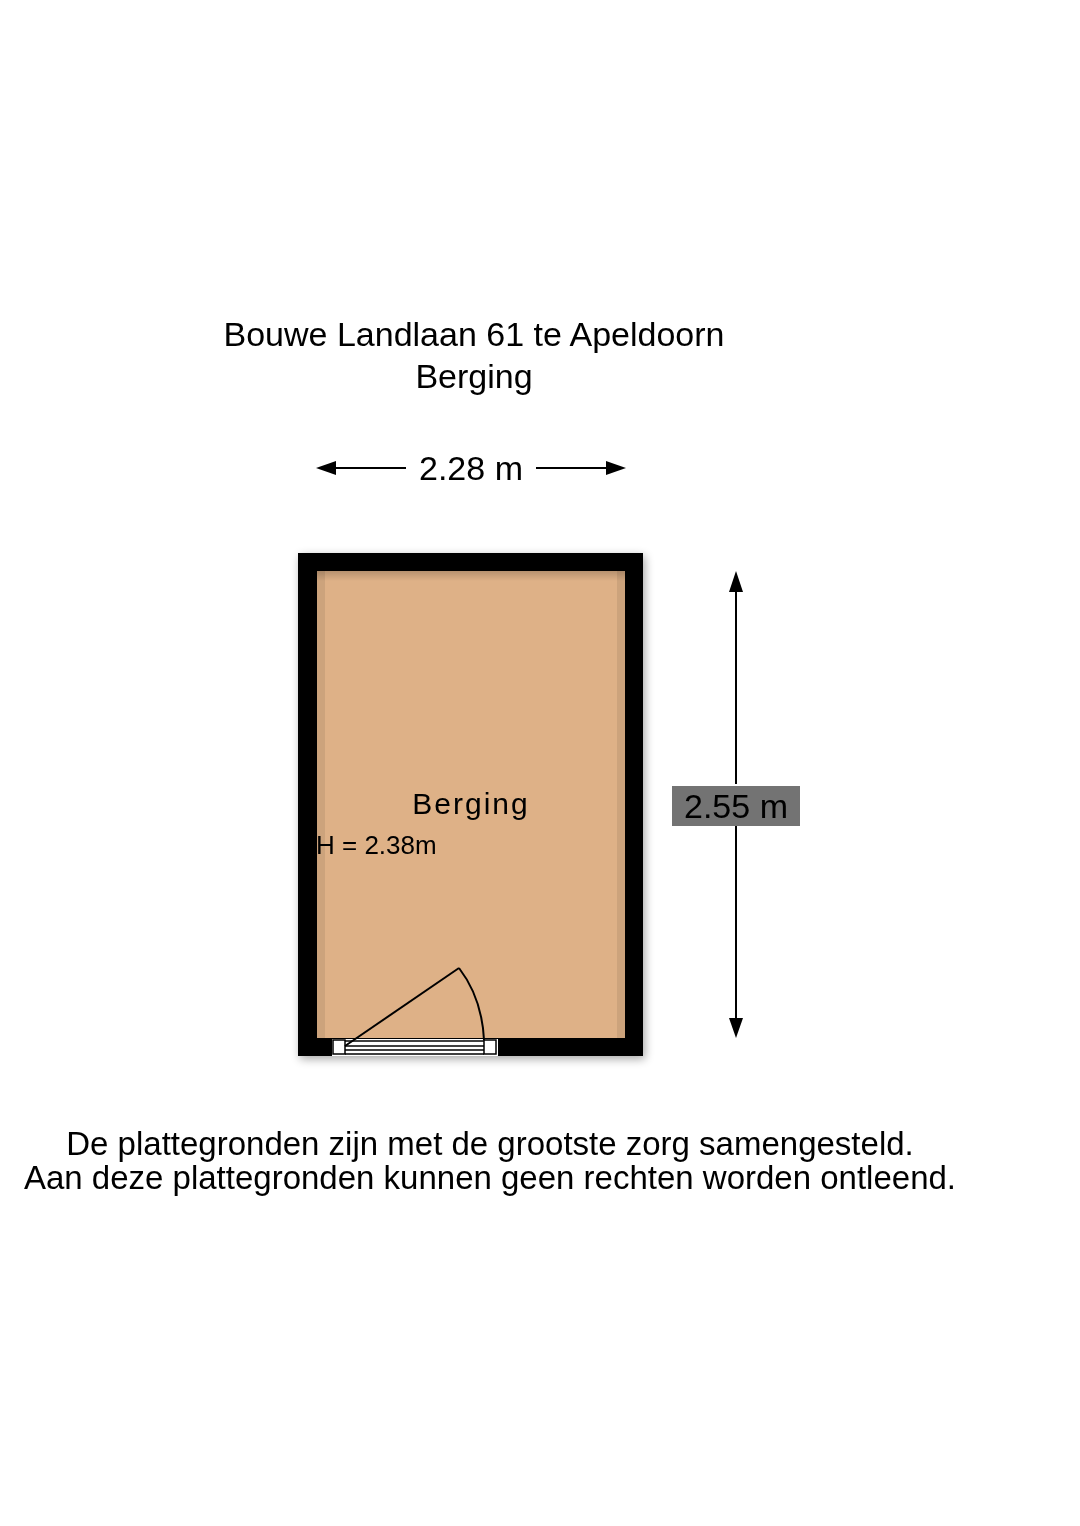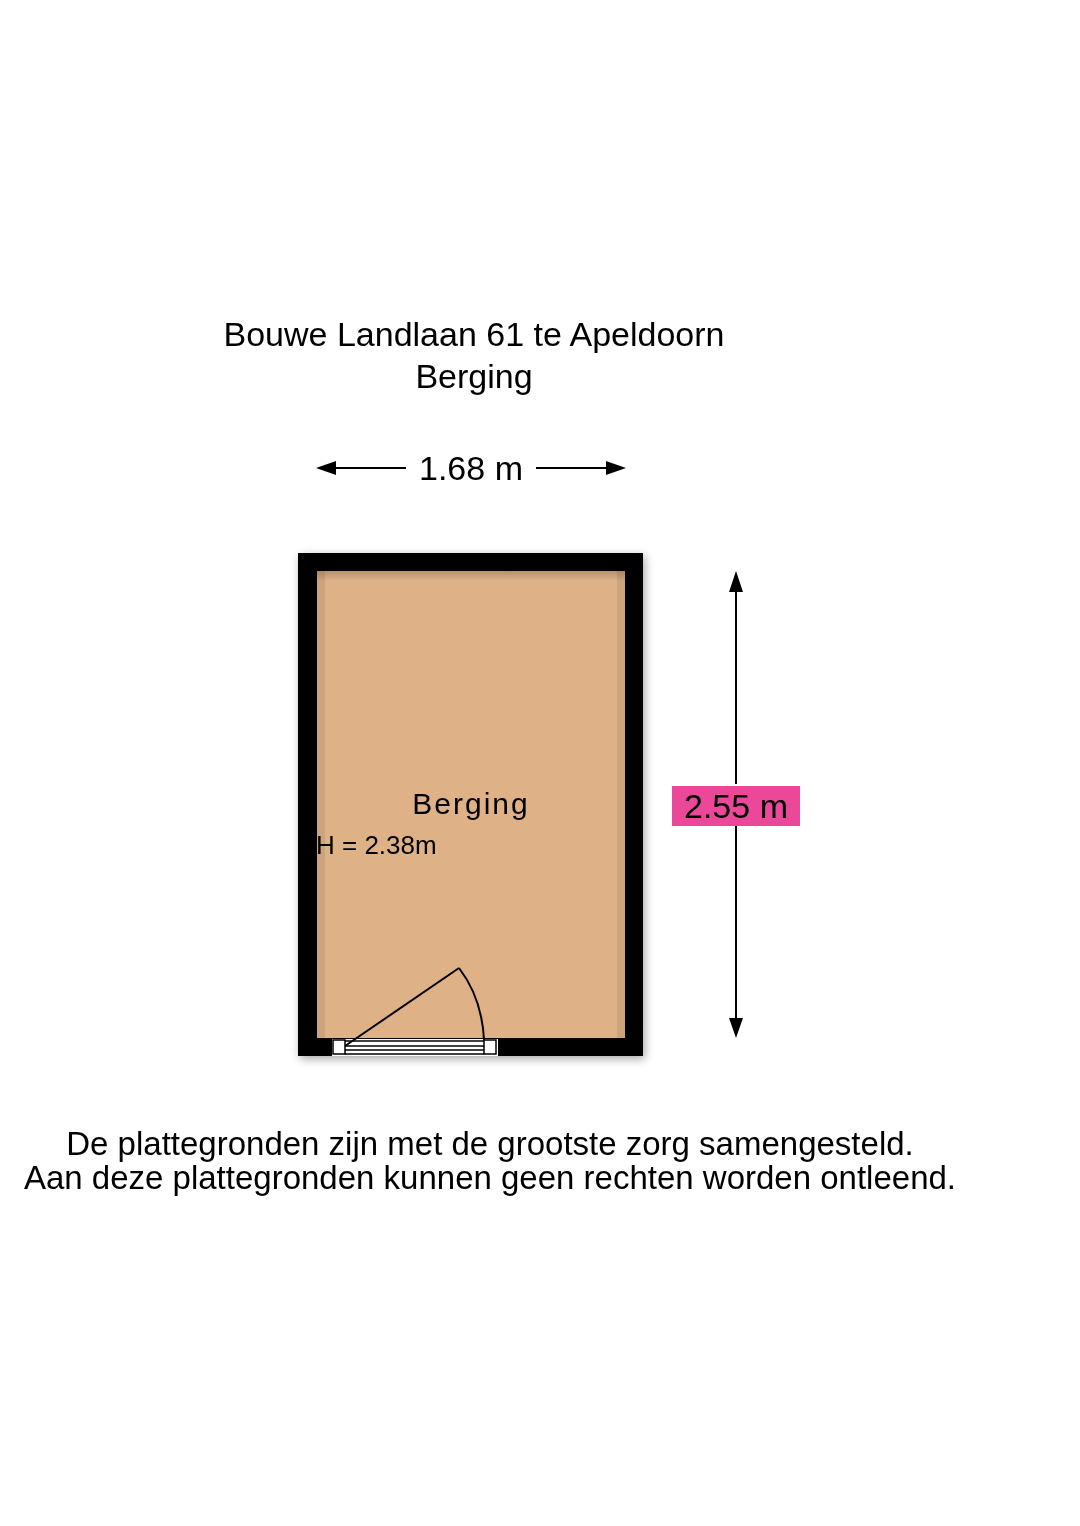--- a/index.html
+++ b/index.html
@@ -2,21 +2,21 @@
 <html><head>
   <meta charset="utf-8">
   <style>
     html, body { margin: 0; padding: 0; background: #ffffff; }
     body { width: 1080px; height: 1526px; position: relative; overflow: hidden;
            font-family: "Liberation Sans", sans-serif; color: #000; }
     .title { position: absolute; left: 0; width: 948px; text-align: center; font-size: 34px; line-height: 40px; }
     #t1 { top: 314px; }
     #t2 { top: 356px; }
     .dim-h-label { position: absolute; left: 408px; top: 448px; width: 126px; text-align: center; font-size: 34px; line-height: 40px; }
-    .dim-v-label { position: absolute; left: 672px; top: 786px; width: 128px; text-align: center; font-size: 34px; line-height: 40px; background: #ec4899; }
+    .dim-v-label { position: absolute; left: 672px; top: 786px; width: 128px; text-align: center; font-size: 34px; line-height: 40px; background: #737373; }
     .room-name { position: absolute; left: 316px; top: 784px; width: 310px; text-align: center; font-size: 30px; letter-spacing: 2px; line-height: 40px; }
     .room-height { position: absolute; left: 316px; top: 828px; width: 310px; text-align: left; font-size: 26px; line-height: 34px; }
     .disclaimer { position: absolute; left: 0; width: 980px; text-align: center; font-size: 33px; line-height: 40px; }
     #d1 { top: 1124px; }
     #d2 { top: 1158px; }
     svg.plan { position: absolute; left: 0; top: 0; }
   </style>
 </head>
 <body>
 
@@ -70,20 +70,20 @@
     <line x1="345" y1="1050" x2="484" y2="1050" stroke="#000" stroke-width="1.5"></line>
     <line x1="345" y1="1054" x2="484" y2="1054" stroke="#000" stroke-width="1.5"></line>
     <line x1="345" y1="1046" x2="459" y2="968" stroke="#000" stroke-width="2"></line>
     <path d="M459,968 Q482,998 484,1040" fill="none" stroke="#000" stroke-width="2"></path>
   </g>
 </svg>
 
 <div class="title" id="t1">Bouwe Landlaan 61 te Apeldoorn</div>
 <div class="title" id="t2">Berging</div>
 
-<div class="dim-h-label">1.68 m</div>
+<div class="dim-h-label">2.28 m</div>
 <div class="dim-v-label">2.55 m</div>
 
 <div class="room-name">Berging</div>
 <div class="room-height">H = 2.38m</div>
 
 <div class="disclaimer" id="d1">De plattegronden zijn met de grootste zorg samengesteld.</div>
 <div class="disclaimer" id="d2">Aan deze plattegronden kunnen geen rechten worden ontleend.</div>
 
 </body></html>

